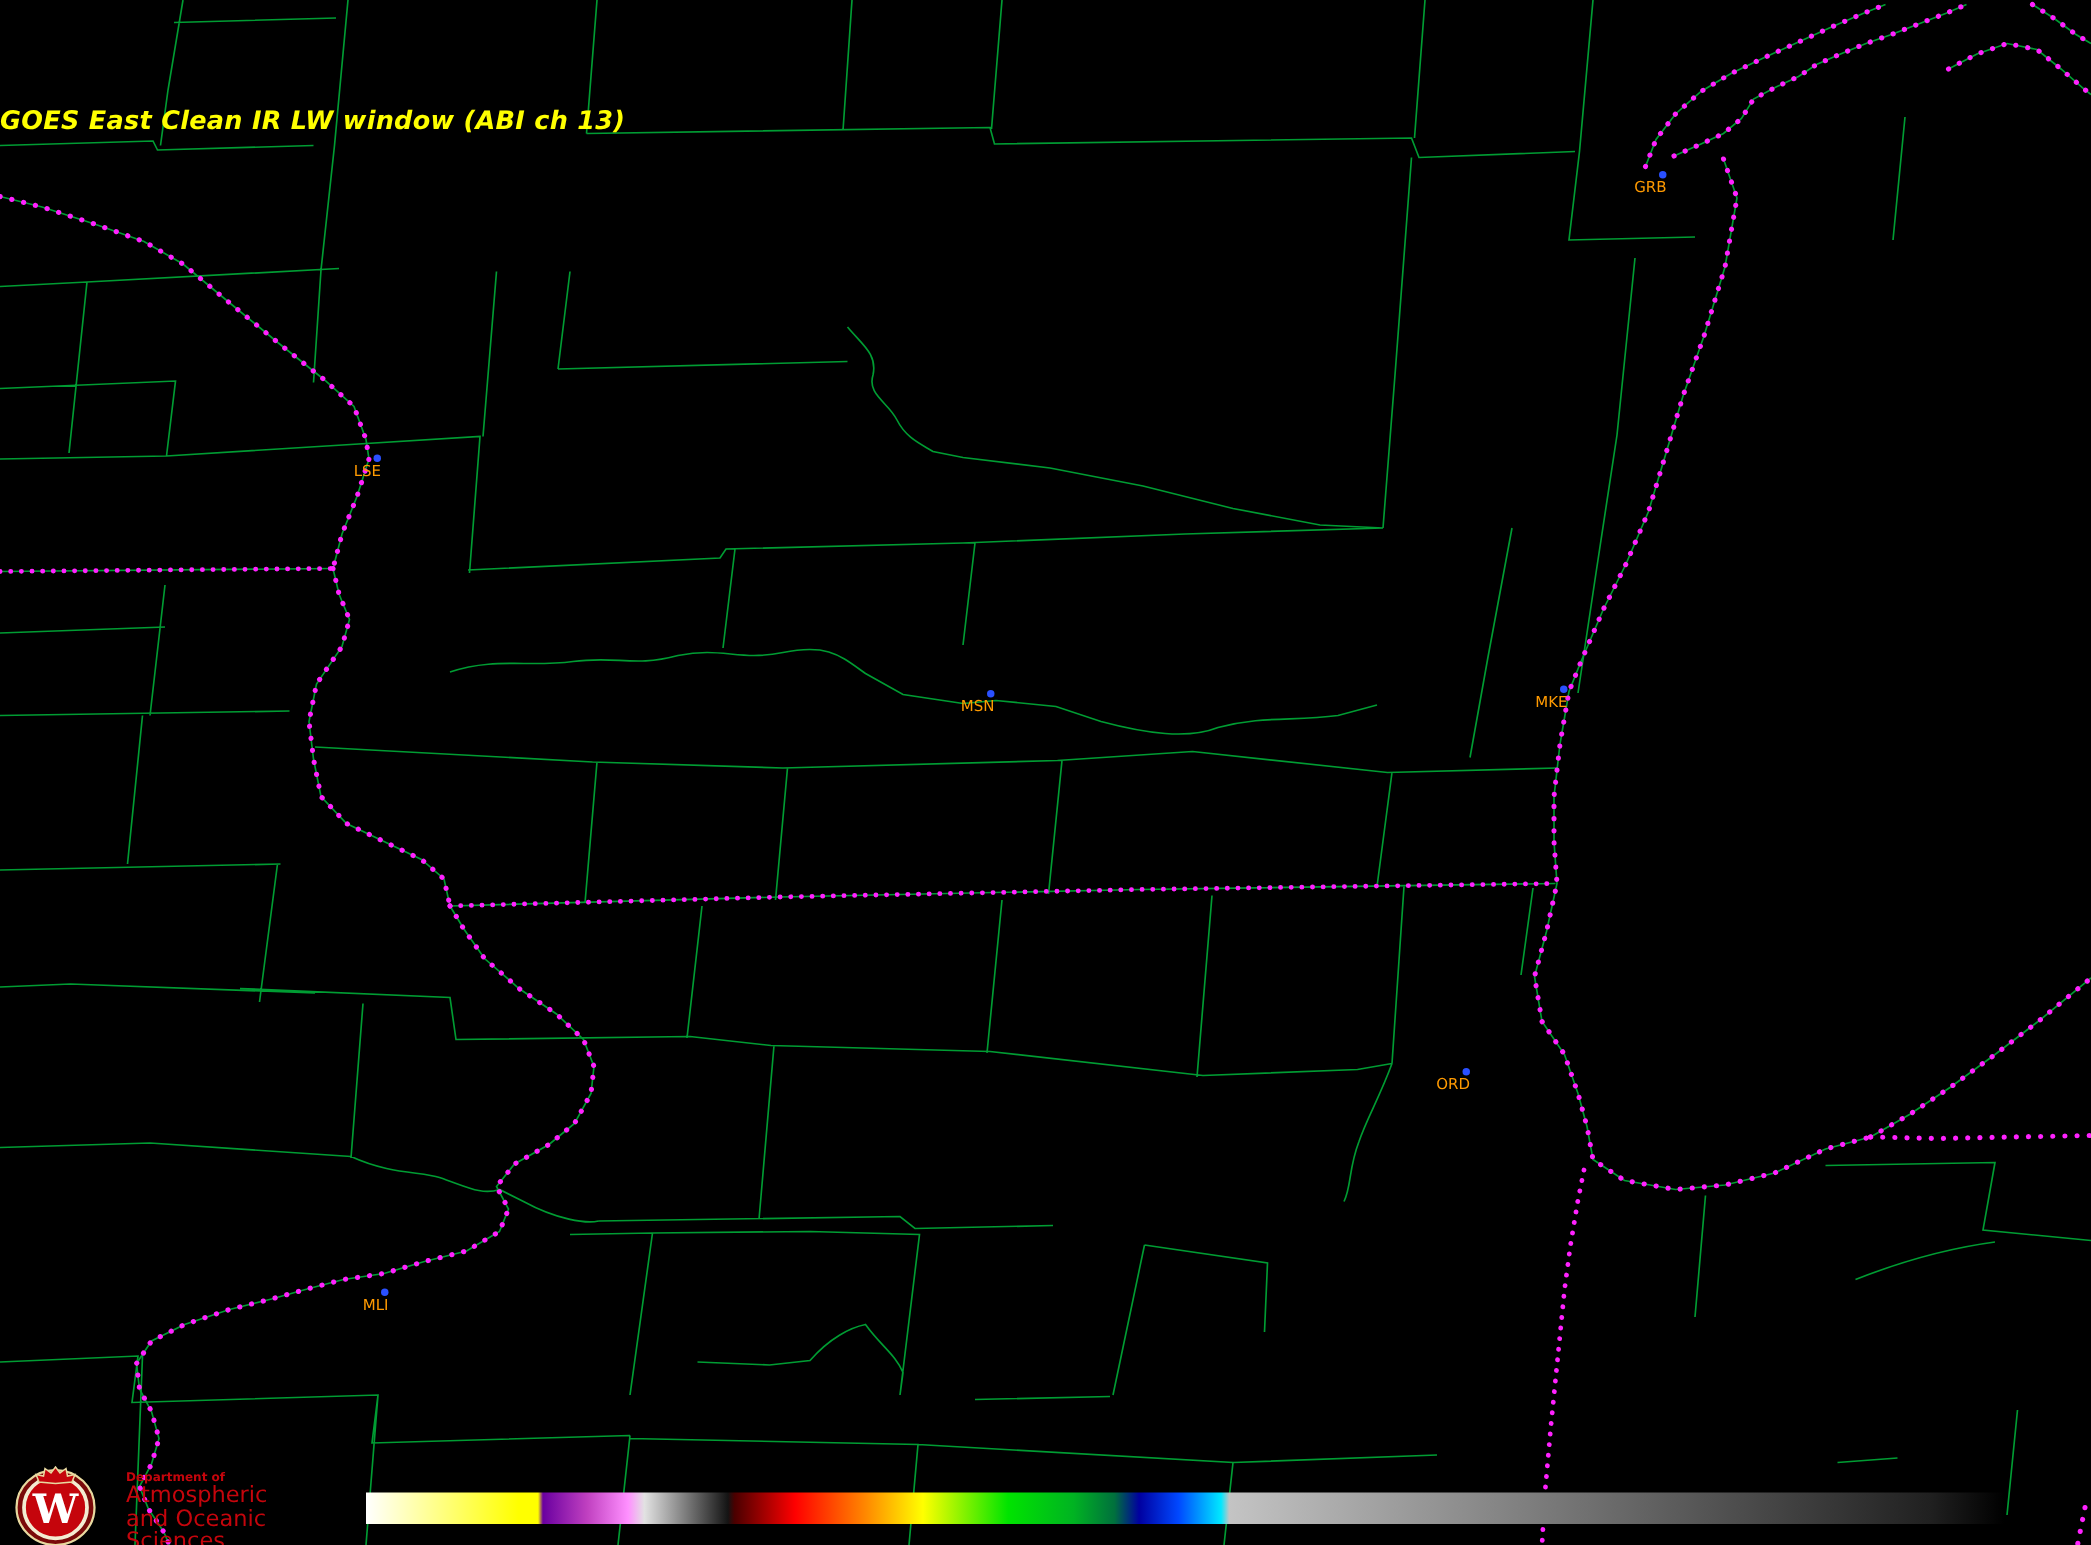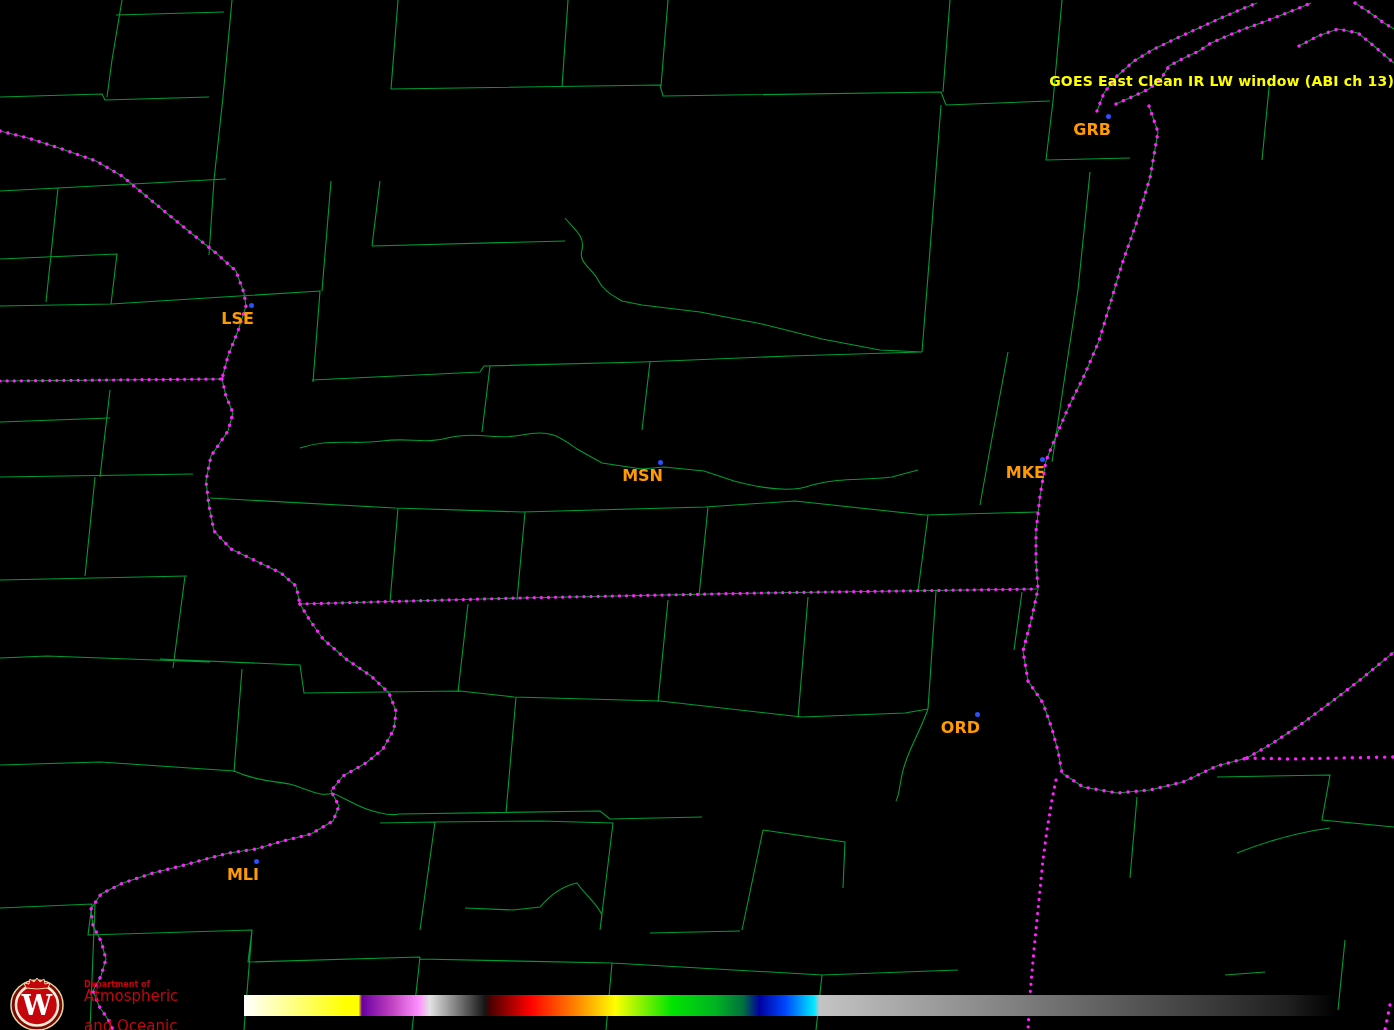--- a/index.html
+++ b/index.html
@@ -18,51 +18,51 @@
   }
   #map-svg{position:absolute;left:0;top:0;}
   .green-line{stroke:var(--map-green);stroke-width:1.1;fill:none;}
   .green-under{stroke:var(--map-green);stroke-width:1.1;fill:none;}
   .dots{stroke:var(--pol-magenta);stroke-width:3.4;fill:none;
         stroke-linecap:round;stroke-dasharray:0.1 8;}
   .dots-border{stroke:var(--pol-magenta);stroke-width:3.2;fill:none;
         stroke-linecap:round;stroke-dasharray:0.1 7;}
 
   .title-block{
-    position:absolute;top:21px;left:0;right:0;text-align:right;
-    color:var(--title-yellow);font-weight:bold;font-size:14px;line-height:24px;
-    white-space:pre;letter-spacing:0.2px;
+    position:absolute;top:21px;left:0;right:0;text-align:left;
+    color:var(--title-yellow);font-weight:bold;font-size:17px;line-height:24px;
+    white-space:pre;letter-spacing:0.2px;font-style:italic;
   }
 
   .station{position:absolute;width:0;height:0;}
   .station .dot{
     position:absolute;left:-2px;top:-2px;width:5px;height:5px;border-radius:50%;
     background:var(--dot-blue);
   }
   .station .lbl{
     position:absolute;right:-3px;top:4px;white-space:nowrap;
-    color:var(--label-orange);font-size:16px;font-weight:700;
+    color:var(--label-orange);font-size:10px;font-weight:400;
   }
   .st-grb{left:1108px;top:116px;}
   .st-lse{left:251px;top:305px;}
   .st-msn{left:660px;top:462px;}
   .st-mke{left:1042px;top:459px;}
   .st-ord{left:977px;top:714px;}
   .st-mli{left:256px;top:861px;}
 
   .colorbar{
     position:absolute;left:244px;top:995px;width:1092px;height:21px;
     background:#444;
   }
 
   .logo{position:absolute;left:7px;top:977px;width:230px;height:53px;color:var(--logo-red);}
   .logo .crest{position:absolute;left:0;top:0;}
   .logo .words{position:absolute;left:77px;top:4px;line-height:1;}
   .logo .l1{font-size:8px;font-weight:bold;margin-bottom:0;}
-  .logo .l2{font-size:15px;font-weight:500;margin-bottom:15px;}
+  .logo .l2{font-size:15px;font-weight:500;margin-bottom:1px;}
   .logo .l3{font-size:15px;font-weight:500;}
 </style>
 </head>
 <body>
 
 <div id="frame">
 
   <svg id="map-svg" width="1394" height="1030" viewBox="0 0 1394 1030">
     <defs>
       <path id="pm1" d="M0,131 L28,138 L62,149 L96,161 L122,176 L152,201 L186,229 L216,253 L236,271 L244,293 L246,306 L238,331 L228,356 L222,379"></path>

